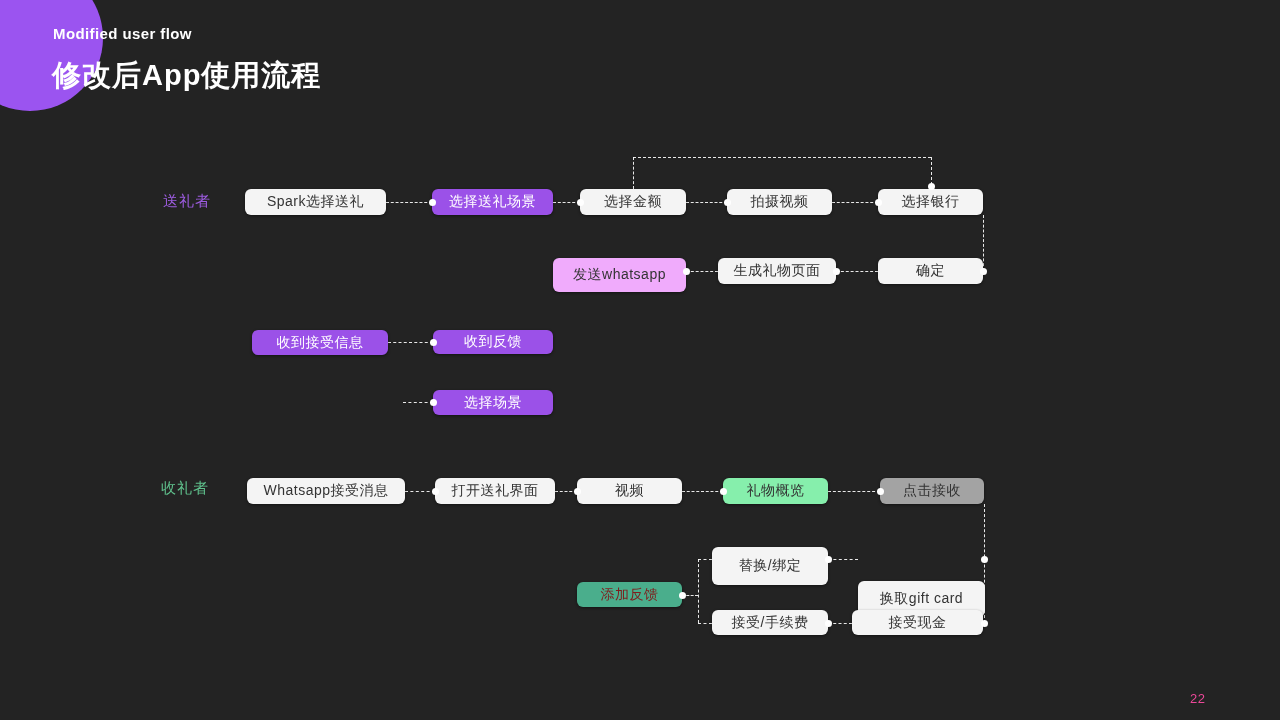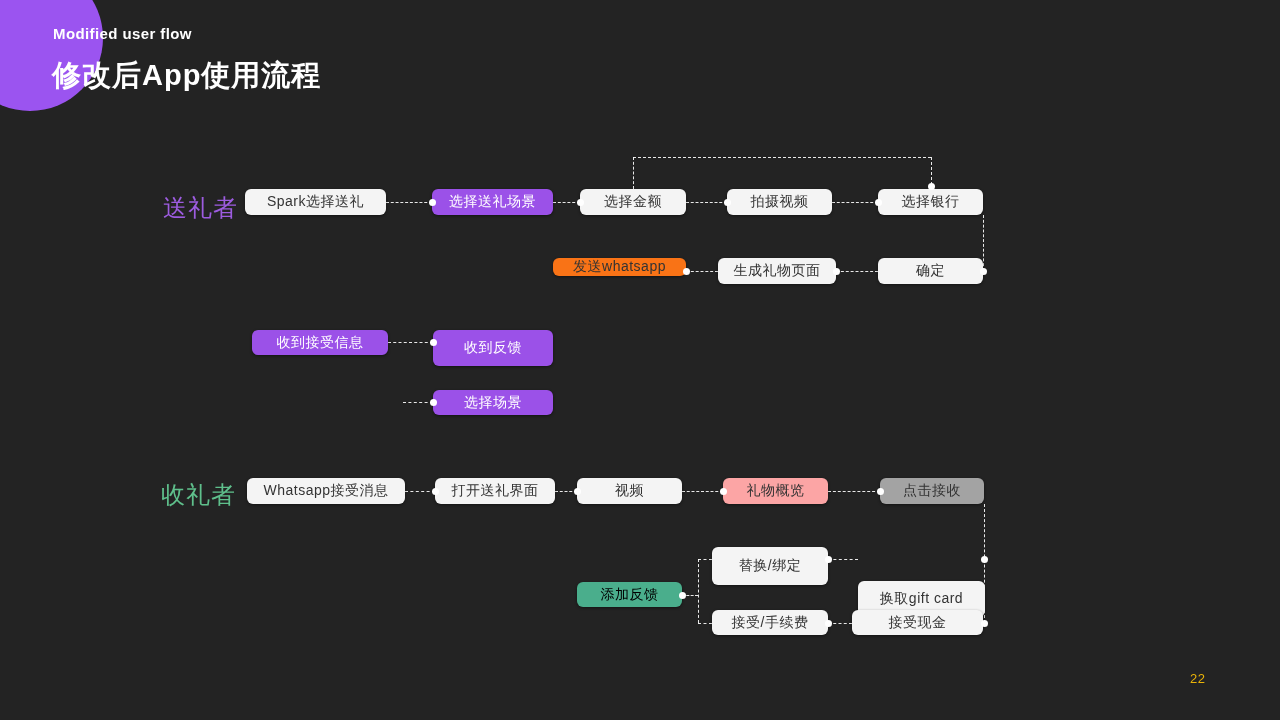--- a/index.html
+++ b/index.html
@@ -28,21 +28,21 @@
     left: -1px; top: 31px;
     color: #ffffff;
     font-size: 29px;
     font-weight: 700;
     letter-spacing: 1px;
     white-space: nowrap;
   }
   .diagram { position: absolute; left: 0; top: 0; width: 1280px; height: 720px; }
   .section-label {
     position: absolute;
-    font-size: 24px;
+    font-size: 15px;
     letter-spacing: 1px;
     white-space: nowrap;
   }
   .node {
     position: absolute;
     display: flex;
     align-items: center;
     justify-content: center;
     border-radius: 6px;
     font-size: 14px;
@@ -101,34 +101,34 @@
     <div class="connector horiz" style="left: 828px; top: 623px; width: 24px;"></div>
     <div class="connector vert" style="left: 698px; top: 559px; height: 64px;"></div>
     <div class="connector horiz" style="left: 698px; top: 559px; width: 14px;"></div>
     <div class="connector horiz" style="left: 698px; top: 623px; width: 14px;"></div>
     <div class="connector horiz" style="left: 682px; top: 595px; width: 16px;"></div>
     <div class="node" style="left: 245px; top: 189px; width: 141px; height: 26px; background: rgb(244, 244, 244); color: rgb(51, 51, 51);">Spark选择送礼</div>
     <div class="node" style="left: 432px; top: 189px; width: 121px; height: 26px; background: rgb(155, 81, 232); color: rgb(255, 255, 255);">选择送礼场景</div>
     <div class="node" style="left: 580px; top: 189px; width: 106px; height: 26px; background: rgb(244, 244, 244); color: rgb(51, 51, 51);">选择金额</div>
     <div class="node" style="left: 727px; top: 189px; width: 105px; height: 26px; background: rgb(244, 244, 244); color: rgb(51, 51, 51);">拍摄视频</div>
     <div class="node" style="left: 878px; top: 189px; width: 105px; height: 26px; background: rgb(244, 244, 244); color: rgb(51, 51, 51);">选择银行</div>
-    <div class="node" style="left: 553px; top: 258px; width: 133px; height: 18px; background: #f97316; color: rgb(51, 51, 51);">发送whatsapp</div>
+    <div class="node" style="left: 553px; top: 258px; width: 133px; height: 34px; background: #f0abfc; color: rgb(51, 51, 51);">发送whatsapp</div>
     <div class="node" style="left: 718px; top: 258px; width: 118px; height: 26px; background: rgb(244, 244, 244); color: rgb(51, 51, 51);">生成礼物页面</div>
     <div class="node" style="left: 878px; top: 258px; width: 105px; height: 26px; background: rgb(244, 244, 244); color: rgb(51, 51, 51);">确定</div>
     <div class="node" style="left: 252px; top: 330px; width: 136px; height: 25px; background: rgb(155, 81, 232); color: rgb(255, 255, 255);">收到接受信息</div>
-    <div class="node" style="left: 433px; top: 330px; width: 120px; height: 36px; background: rgb(155, 81, 232); color: rgb(255, 255, 255);">收到反馈</div>
+    <div class="node" style="left: 433px; top: 330px; width: 120px; height: 24px; background: rgb(155, 81, 232); color: rgb(255, 255, 255);">收到反馈</div>
     <div class="node" style="left: 433px; top: 390px; width: 120px; height: 25px; background: rgb(155, 81, 232); color: rgb(255, 255, 255);">选择场景</div>
     <div class="node" style="left: 247px; top: 478px; width: 158px; height: 26px; background: rgb(244, 244, 244); color: rgb(51, 51, 51);">Whatsapp接受消息</div>
     <div class="node" style="left: 435px; top: 478px; width: 120px; height: 26px; background: rgb(244, 244, 244); color: rgb(51, 51, 51);">打开送礼界面</div>
     <div class="node" style="left: 577px; top: 478px; width: 105px; height: 26px; background: rgb(244, 244, 244); color: rgb(51, 51, 51);">视频</div>
-    <div class="node" style="left: 723px; top: 478px; width: 105px; height: 26px; background: #fca5a5; color: rgb(51, 51, 51);">礼物概览</div>
+    <div class="node" style="left: 723px; top: 478px; width: 105px; height: 26px; background: #86efac; color: rgb(51, 51, 51);">礼物概览</div>
     <div class="node" style="left: 880px; top: 478px; width: 104px; height: 26px; background: #a3a3a3; color: rgb(51, 51, 51);">点击接收</div>
     <div class="node" style="left: 712px; top: 547px; width: 116px; height: 38px; background: rgb(244, 244, 244); color: rgb(51, 51, 51);">替换/绑定</div>
     <div class="node" style="left: 858px; top: 547px; width: 127px; height: 36px; background: rgb(244, 244, 244); color: rgb(51, 51, 51); margin-top: 34px;">换取gift card</div>
-    <div class="node" style="left: 577px; top: 582px; width: 105px; height: 25px; background: rgb(74, 174, 140); color: #000000;">添加反馈</div>
+    <div class="node" style="left: 577px; top: 582px; width: 105px; height: 25px; background: rgb(74, 174, 140); color: #7f1d1d;">添加反馈</div>
     <div class="node" style="left: 712px; top: 610px; width: 116px; height: 25px; background: rgb(244, 244, 244); color: rgb(51, 51, 51);">接受/手续费</div>
     <div class="node" style="left: 852px; top: 610px; width: 131px; height: 25px; background: rgb(244, 244, 244); color: rgb(51, 51, 51);">接受现金</div>
     <div class="dot" style="left: 428.5px; top: 198.5px; background: rgb(255, 255, 255);"></div>
     <div class="dot" style="left: 576.5px; top: 198.5px; background: rgb(255, 255, 255);"></div>
     <div class="dot" style="left: 723.5px; top: 198.5px; background: rgb(255, 255, 255);"></div>
     <div class="dot" style="left: 874.5px; top: 198.5px; background: rgb(255, 255, 255);"></div>
     <div class="dot" style="left: 927.5px; top: 182.5px; background: rgb(255, 255, 255);"></div>
     <div class="dot" style="left: 979.5px; top: 267.5px; background: rgb(255, 255, 255);"></div>
     <div class="dot" style="left: 832.5px; top: 267.5px; background: rgb(255, 255, 255);"></div>
     <div class="dot" style="left: 682.5px; top: 267.5px; background: rgb(255, 255, 255);"></div>
@@ -138,13 +138,13 @@
     <div class="dot" style="left: 573.5px; top: 487.5px; background: rgb(255, 255, 255);"></div>
     <div class="dot" style="left: 719.5px; top: 487.5px; background: rgb(255, 255, 255);"></div>
     <div class="dot" style="left: 876.5px; top: 487.5px; background: rgb(255, 255, 255);"></div>
     <div class="dot" style="left: 980.5px; top: 555.5px; background: rgb(255, 255, 255);"></div>
     <div class="dot" style="left: 980.5px; top: 619.5px; background: rgb(255, 255, 255);"></div>
     <div class="dot" style="left: 824.5px; top: 555.5px; background: rgb(255, 255, 255);"></div>
     <div class="dot" style="left: 824.5px; top: 619.5px; background: rgb(255, 255, 255);"></div>
     <div class="dot" style="left: 678.5px; top: 591.5px; background: rgb(255, 255, 255);"></div>
   </div>
 
-<div class="page-number" style="color: #eab308;">22</div>
+<div class="page-number" style="color: #ec4899; margin-top: 20px;">22</div>
 
 </body></html>

